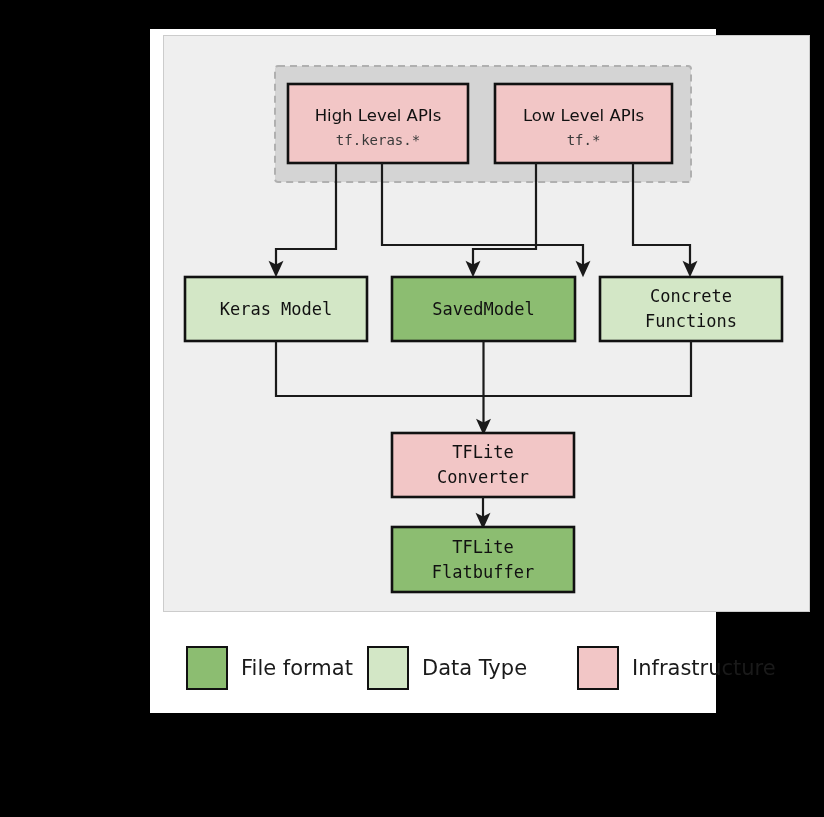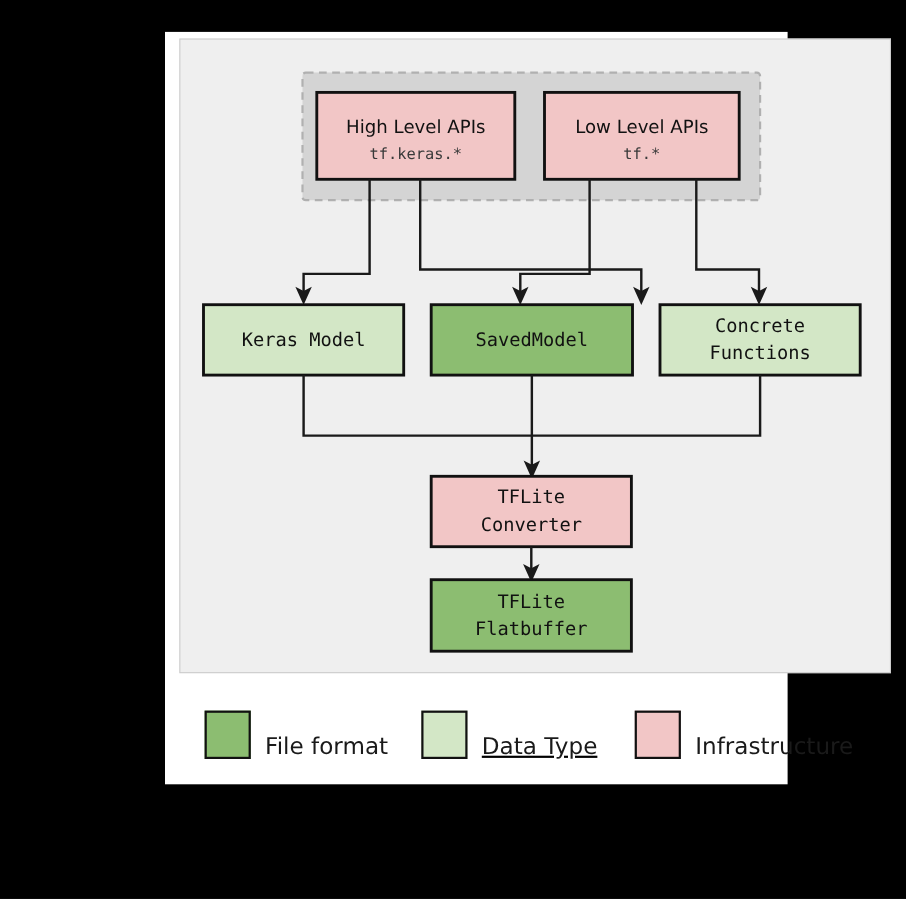--- a/index.html
+++ b/index.html
@@ -92,21 +92,21 @@
     position: absolute;
     left: 13px;
     top: 610px;
     width: 647px;
     height: 70px;
   }
   .legend-item {
     position: absolute;
     top: 7px;
     display: flex;
-    align-items: flex-end;
+    align-items: center;
   }
   .legend-swatch {
     width: 42px;
     height: 44px;
     border: 2.6px solid #111111;
     box-sizing: border-box;
     flex: 0 0 auto;
   }
   .legend-label {
     font-family: "DejaVu Sans", sans-serif;
@@ -187,21 +187,21 @@
         <text class="node-title-mono" x="333" y="519">TFLite</text>
         <text class="node-title-mono" x="333" y="544">Flatbuffer</text>
       </g>
     </svg>
 
     <div id="legend">
       <div class="legend-item" style="left:23px;">
         <span class="legend-swatch" style="background: rgb(140, 189, 113);"></span>
         <span class="legend-label">File format</span>
       </div>
-      <div class="legend-item" style="left:220px;text-decoration:underline;">
+      <div class="legend-item" style="left:204px;">
         <span class="legend-swatch" style="background: rgb(211, 231, 198);"></span>
         <span class="legend-label">Data Type</span>
       </div>
       <div class="legend-item" style="left:414px;">
         <span class="legend-swatch" style="background: rgb(242, 198, 198);"></span>
         <span class="legend-label">Infrastructure</span>
       </div>
     </div>
 
   </div>

